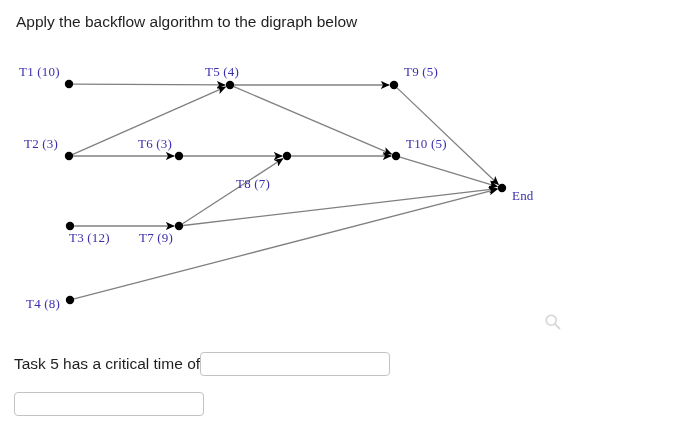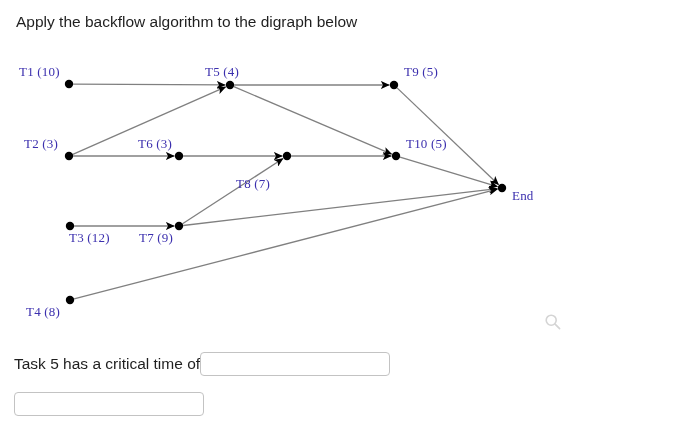--- a/index.html
+++ b/index.html
@@ -130,21 +130,21 @@
           <circle cx="287" cy="108" r="4.2" fill="#000000"></circle>
           <circle cx="394" cy="37" r="4.2" fill="#000000"></circle>
           <circle cx="396" cy="108" r="4.2" fill="#000000"></circle>
           <circle cx="502" cy="140" r="4.2" fill="#000000"></circle>
         </g>
     </svg>
     <div id="label-layer">
         <div class="node-label" style="left: 19px; top: 16px;">T1 (10)</div>
         <div class="node-label" style="left: 24px; top: 88px;">T2 (3)</div>
         <div class="node-label" style="left: 21px; top: 182px; margin-left: 48px;">T3 (12)</div>
-        <div class="node-label" style="left: 26px; top: 256px;">T4 (8)</div>
+        <div class="node-label" style="left: 26px; top: 248px;">T4 (8)</div>
         <div class="node-label" style="left: 205px; top: 16px;">T5 (4)</div>
         <div class="node-label" style="left: 138px; top: 88px; text-align: center;">T6 (3)</div>
         <div class="node-label" style="left: 139px; top: 182px; text-align: right;">T7 (9)</div>
         <div class="node-label" style="left: 236px; top: 88px; margin-top: 40px;">T8 (7)</div>
         <div class="node-label" style="left: 404px; top: 16px;">T9 (5)</div>
         <div class="node-label" style="left: 406px; top: 88px;">T10 (5)</div>
         <div class="node-label" style="left: 512px; top: 140px; text-align: center;">End</div>
       </div>
   </div>
 

